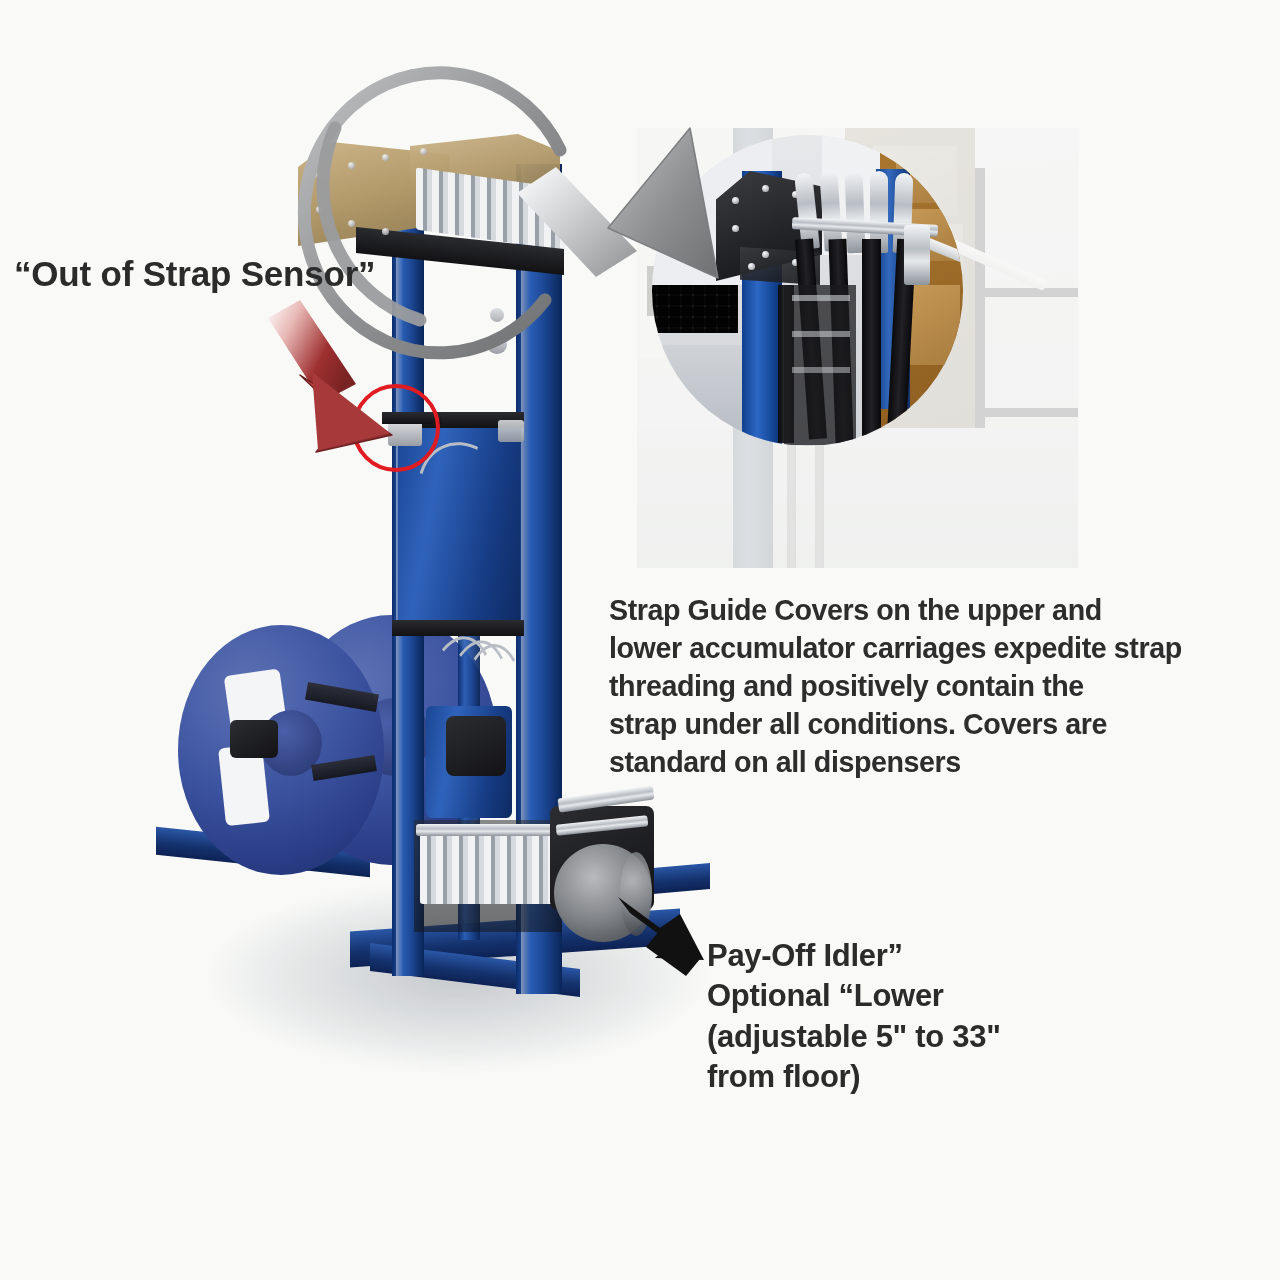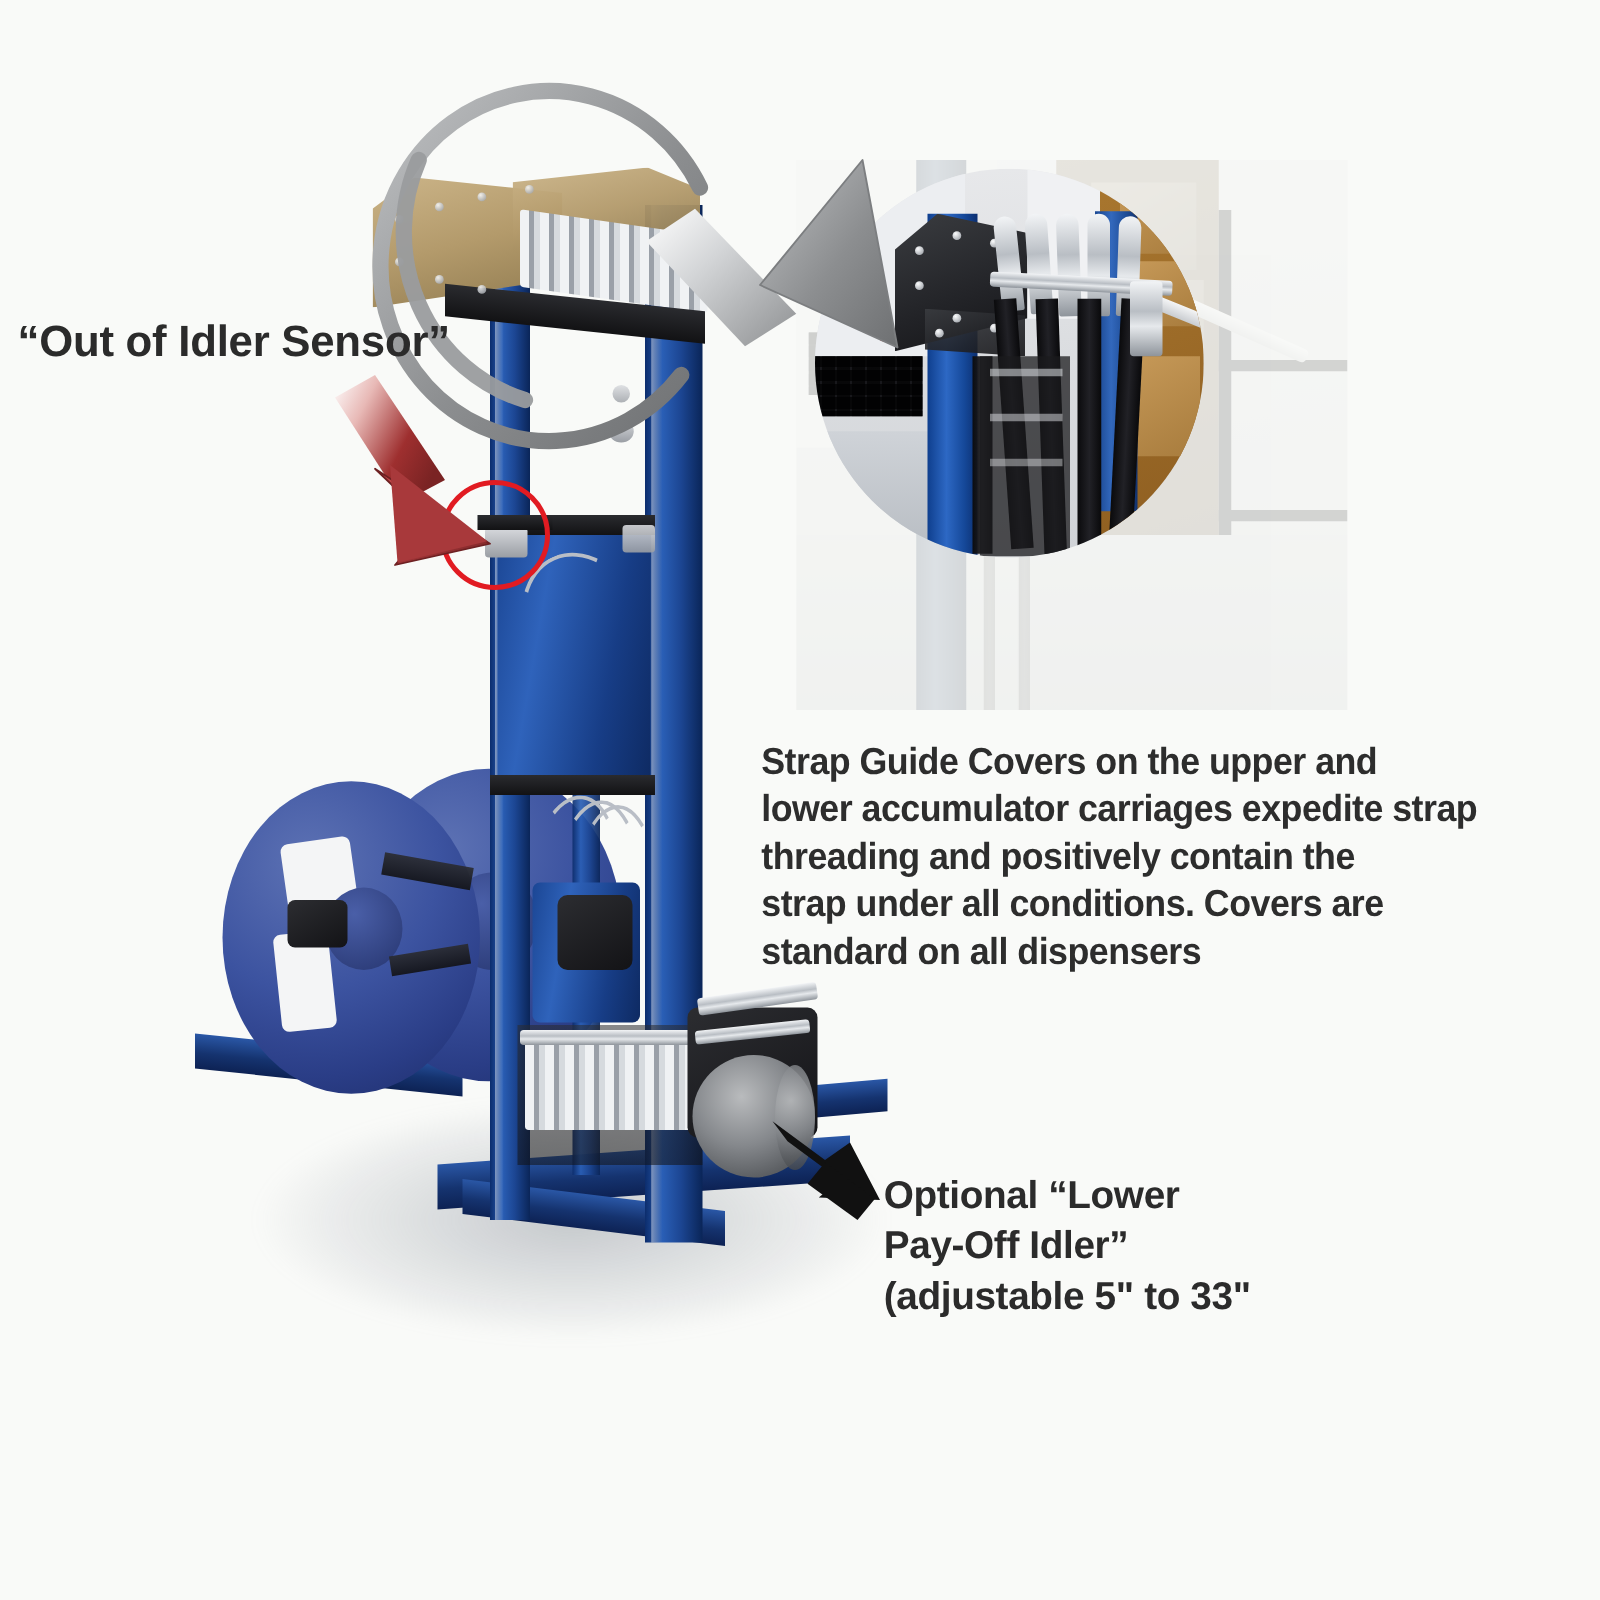--- a/index.html
+++ b/index.html
@@ -290,30 +290,31 @@
 
     <path d="M 268,318 L 300,300 L 356,384 L 322,402 Z" fill="url(#gRedTail)"></path>
     <path d="M 300,375 L 392,435 L 316,452 L 345,418 Z" fill="url(#gRedHead)" stroke="#6d2022" stroke-width="1.4" stroke-linejoin="round"></path>
     <path d="M 312,372 L 390,433 L 318,450 Z" fill="#a8393b"></path>
 
     <path d="M 618,897 L 660,928 L 680,914 L 704,960 L 655,958 L 672,944 L 630,913 Z" fill="#111111"></path>
     <path d="M 660,930 L 700,959 L 686,976 L 646,947 Z" fill="#111111"></path>
   </svg>
 
   <div class="callout-left">
-    <div>“Out of Idler Sensor”</div>
+    <div>“Out of Strap Sensor”</div>
   </div>
 
   <div class="body-copy">
     <div>Strap Guide Covers on the upper and</div>
     <div>lower accumulator carriages expedite strap</div>
     <div>threading and positively contain the</div>
     <div>strap under all conditions. Covers are</div>
     <div>standard on all dispensers</div>
   </div>
 
   <div class="callout-lower">
+    <div>Pay-Off Idler”</div>
     <div>Optional “Lower</div>
-    <div>Pay-Off Idler”</div>
     <div>(adjustable 5" to 33"</div>
+    <div>from floor)</div>
   </div>
 
 </div>
 
 </body></html>

